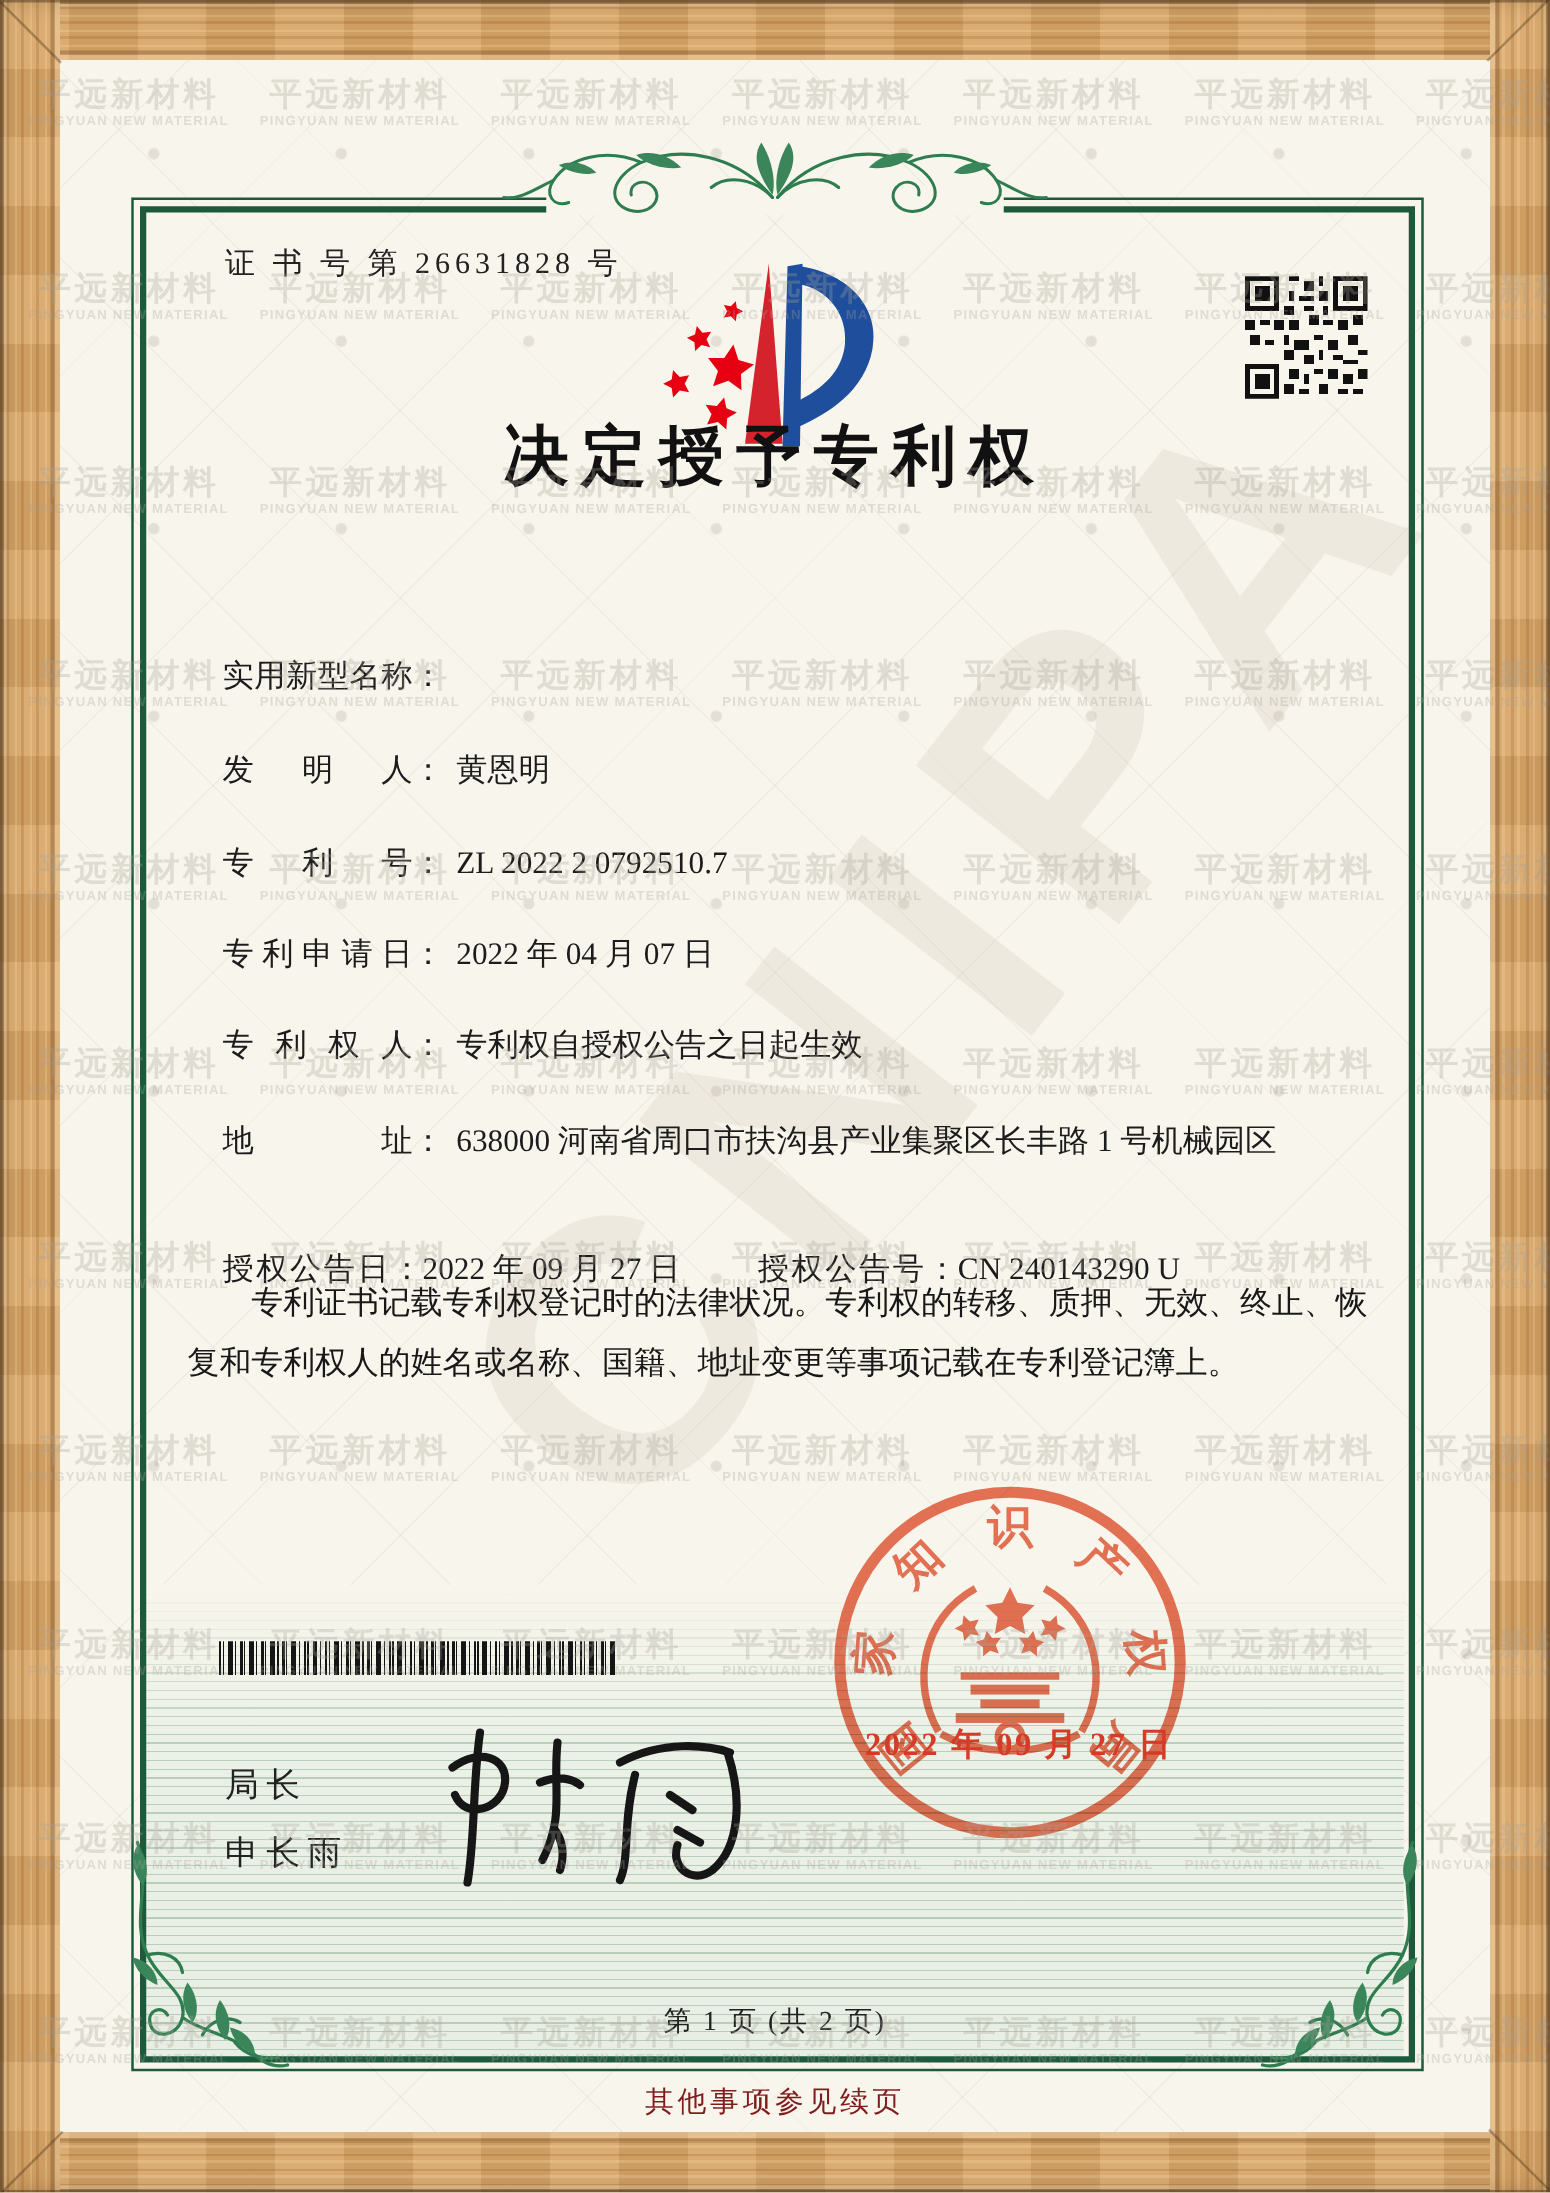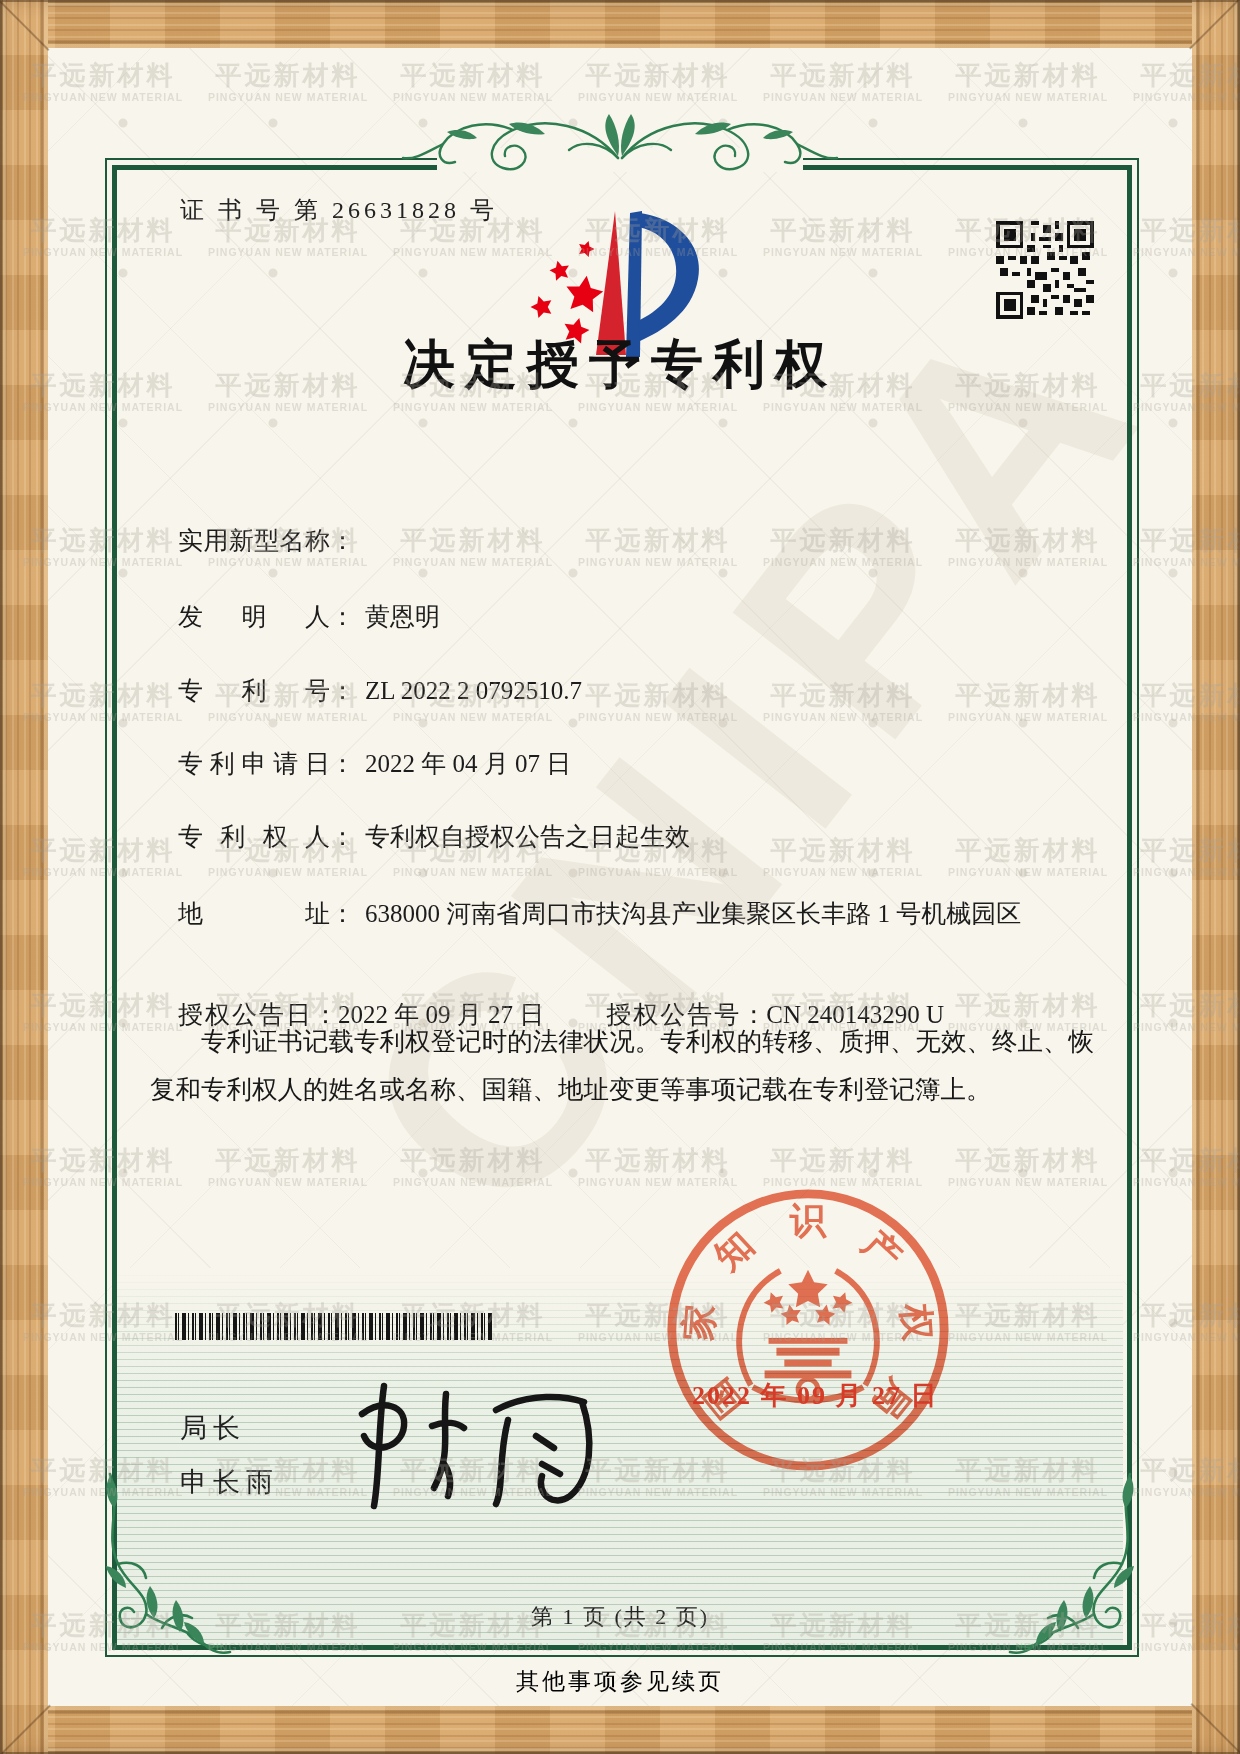--- a/index.html
+++ b/index.html
@@ -86,21 +86,21 @@
   .commissioner{position:absolute;left:180px;top:1410px;z-index:3;font-size:27px;letter-spacing:6px;
     font-family:"Liberation Sans","DejaVu Sans",sans-serif;color:#222;}
   .commissioner-name{position:absolute;left:180px;top:1464px;z-index:3;font-size:27px;letter-spacing:6px;
     font-family:"Liberation Sans","DejaVu Sans",sans-serif;color:#222;}
   .signature{position:absolute;left:350px;top:1368px;z-index:3;}
 
   .seal{position:absolute;left:660px;top:1182px;z-index:3;mix-blend-mode:multiply;opacity:.92;}
   .seal-date{position:absolute;left:692px;top:1378px;z-index:4;font-size:26px;color:#d63b28;letter-spacing:2px;font-weight:600;}
 
   .pageno{position:absolute;left:0;right:0;top:1602px;text-align:center;z-index:3;font-size:22px;color:#222;letter-spacing:2px;}
-  .footnote{position:absolute;left:0;right:0;top:1666px;text-align:center;z-index:3;font-size:23px;color:#000000;letter-spacing:3px;}
+  .footnote{position:absolute;left:0;right:0;top:1666px;text-align:center;z-index:3;font-size:23px;color:#7f1d1d;letter-spacing:3px;}
 
   
   .wm-layer{position:absolute;inset:0;z-index:7;pointer-events:none;overflow:hidden;}
   .wm{position:absolute;width:170px;text-align:center;color:#a8a399;opacity:.30;}
   .wm .l1{font-family:"Liberation Sans","DejaVu Sans",sans-serif;font-weight:700;font-size:26px;letter-spacing:3px;}
   .wm .l2{font-family:"Liberation Sans","DejaVu Sans",sans-serif;font-weight:700;font-size:10.5px;letter-spacing:1px;margin-top:-2px;}
   .frame-edge{position:absolute;inset:0;z-index:8;pointer-events:none;
     box-shadow:inset 0 0 0 2px rgba(70,45,20,.45), inset 0 0 18px rgba(60,40,15,.25);}
 </style>
 </head>

